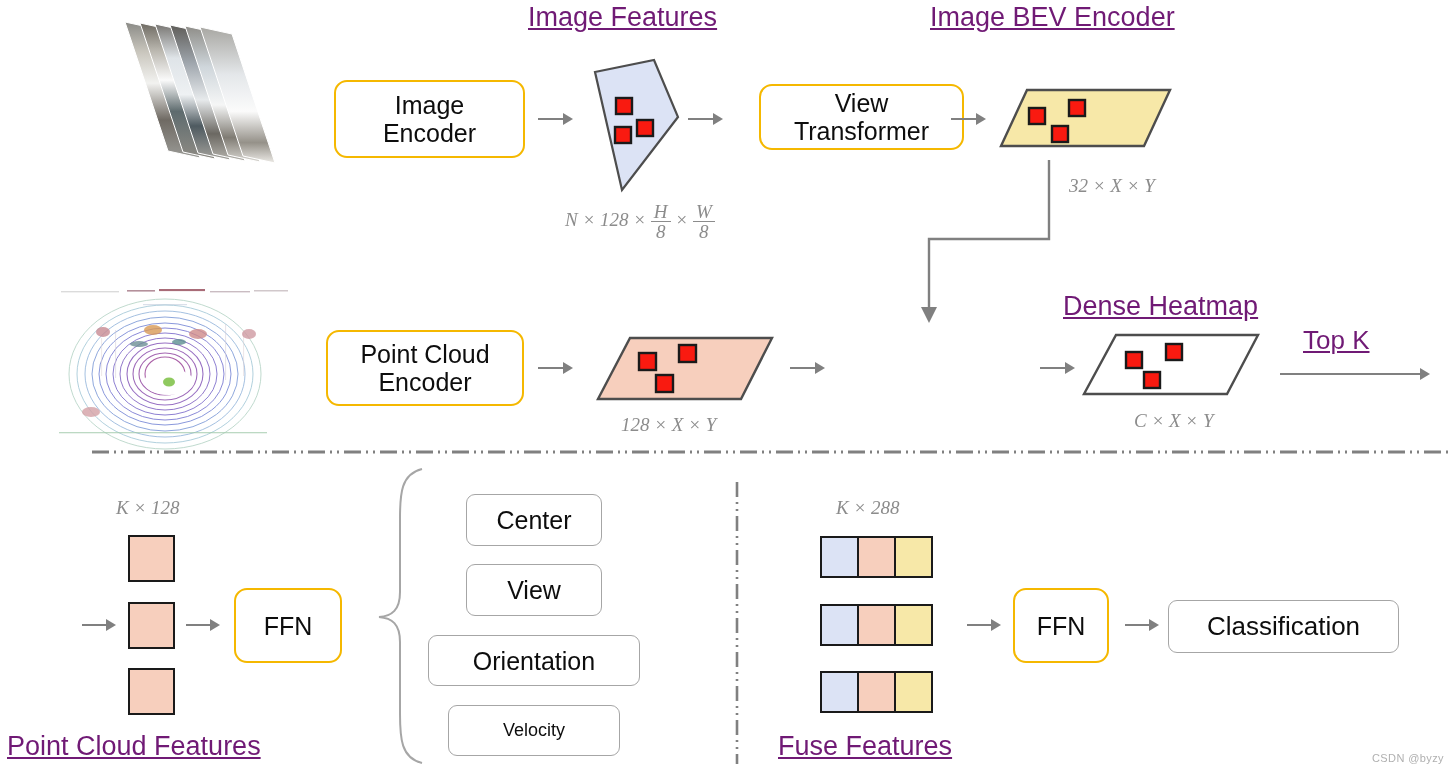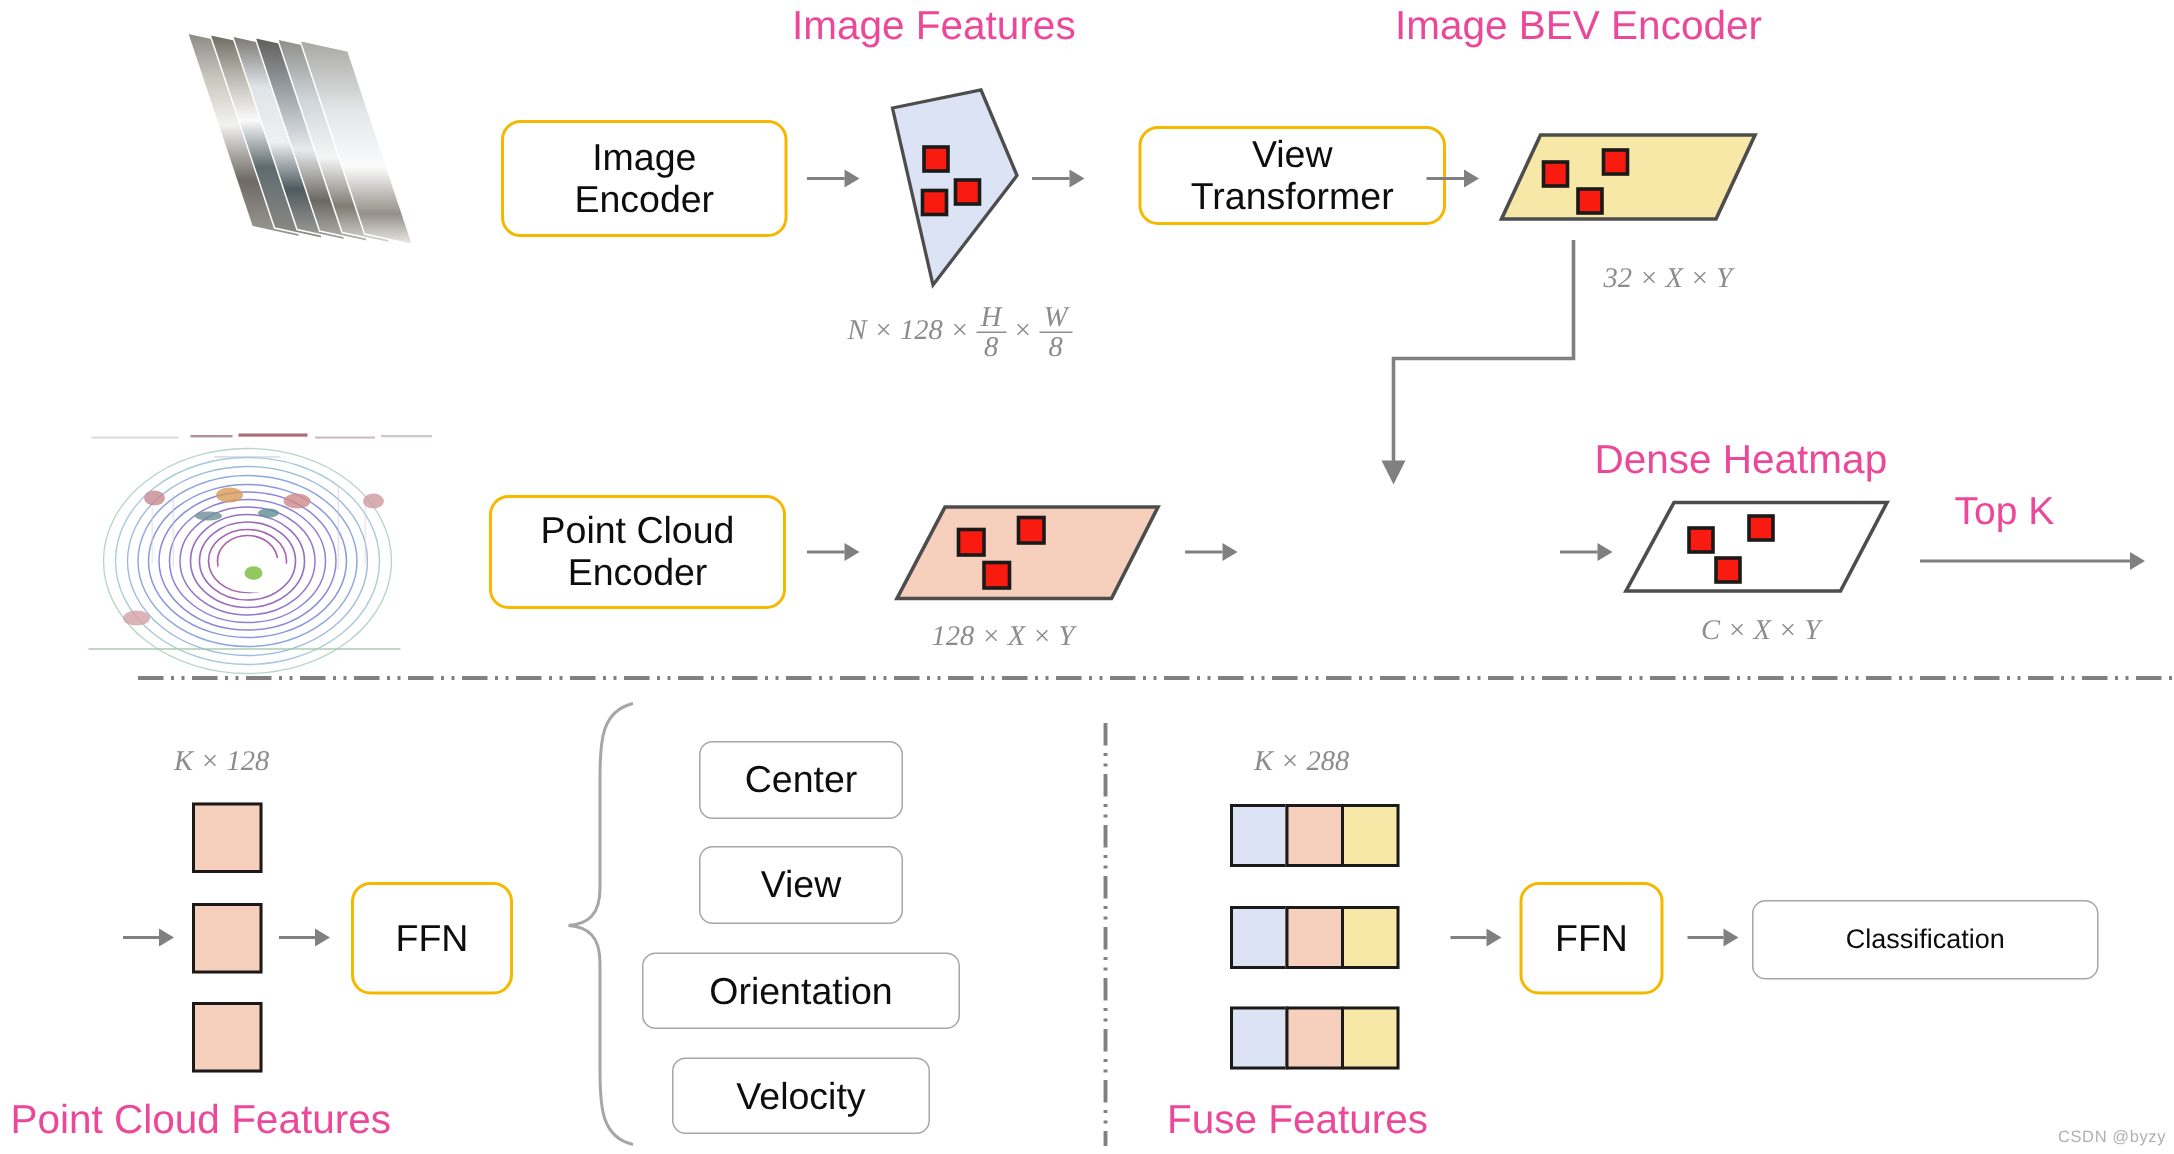--- a/index.html
+++ b/index.html
@@ -16,23 +16,24 @@
     height: 769px;
     background: #ffffff;
     overflow: hidden;
   }
   .abs { position: absolute; }
 
   
   .title {
     font-family: "Liberation Sans", sans-serif;
     font-size: 27px;
-    color: #ec4899;
+    color: #701a75;
     white-space: nowrap;
     line-height: 1;
+    text-decoration: underline;
   }
   .caption {
     font-family: "Liberation Serif", serif;
     font-style: italic;
     font-size: 19px;
     color: #8c8c8c;
     white-space: nowrap;
     line-height: 1.15;
   }
   .frac {
@@ -365,21 +366,21 @@
                C 25,144 17,150 4,151
                C 17,152 25,158 25,176
                L 25,248
                C 25,272 26,292 47,297" fill="none" stroke="#a6a6a6" stroke-width="2"></path>
     </svg>
   </div>
 
   <div class="abs box gray" style="left:466px; top:494px; width:136px; height:52px; font-size:25px;">Center</div>
   <div class="abs box gray" style="left:466px; top:564px; width:136px; height:52px; font-size:25px;">View</div>
   <div class="abs box gray" style="left:428px; top:635px; width:212px; height:51px; font-size:25px;">Orientation</div>
-  <div class="abs box gray" style="left:448px; top:705px; width:172px; height:51px; font-size:25px;">Velocity</div>
+  <div class="abs box gray" style="left:448px; top:705px; width:172px; height:51px; font-size:18px;">Velocity</div>
 
   <div class="abs caption" style="left:836px; top:497px;">K × 288</div>
 
   <div class="abs seg-row" style="left:820px; top:536px;">
     <div class="seg" style="width:39px; height:42px; background:#dce3f5;"></div>
     <div class="seg" style="width:39px; height:42px; background:#f7cfbd; margin-left:-2.2px;"></div>
     <div class="seg" style="width:39px; height:42px; background:#f7e8a8; margin-left:-2.2px;"></div>
   </div>
   <div class="abs seg-row" style="left:820px; top:604px;">
     <div class="seg" style="width:39px; height:42px; background:#dce3f5;"></div>
@@ -397,19 +398,19 @@
       <div class="arrow-head-r"></div>
   </div>
 
   <div class="abs box yellow" style="left:1013px; top:588px; width:96px; height:75px; font-size:25px;">FFN</div>
 
   <div class="abs arrow-row" style="left:1125px; top:619px;">
     <div class="arrow-line" style="width:24px;"></div>
       <div class="arrow-head-r"></div>
   </div>
 
-  <div class="abs box gray" style="left:1168px; top:600px; width:231px; height:53px; font-size:18px;">Classification</div>
+  <div class="abs box gray" style="left:1168px; top:600px; width:231px; height:53px; font-size:26px;">Classification</div>
 
   <div class="abs title" style="left:778px; top:733px;">Fuse Features</div>
 
   <div class="abs watermark" style="left:1372px; top:752px;">CSDN @byzy</div>
 
 </div>
 
 </body></html>

